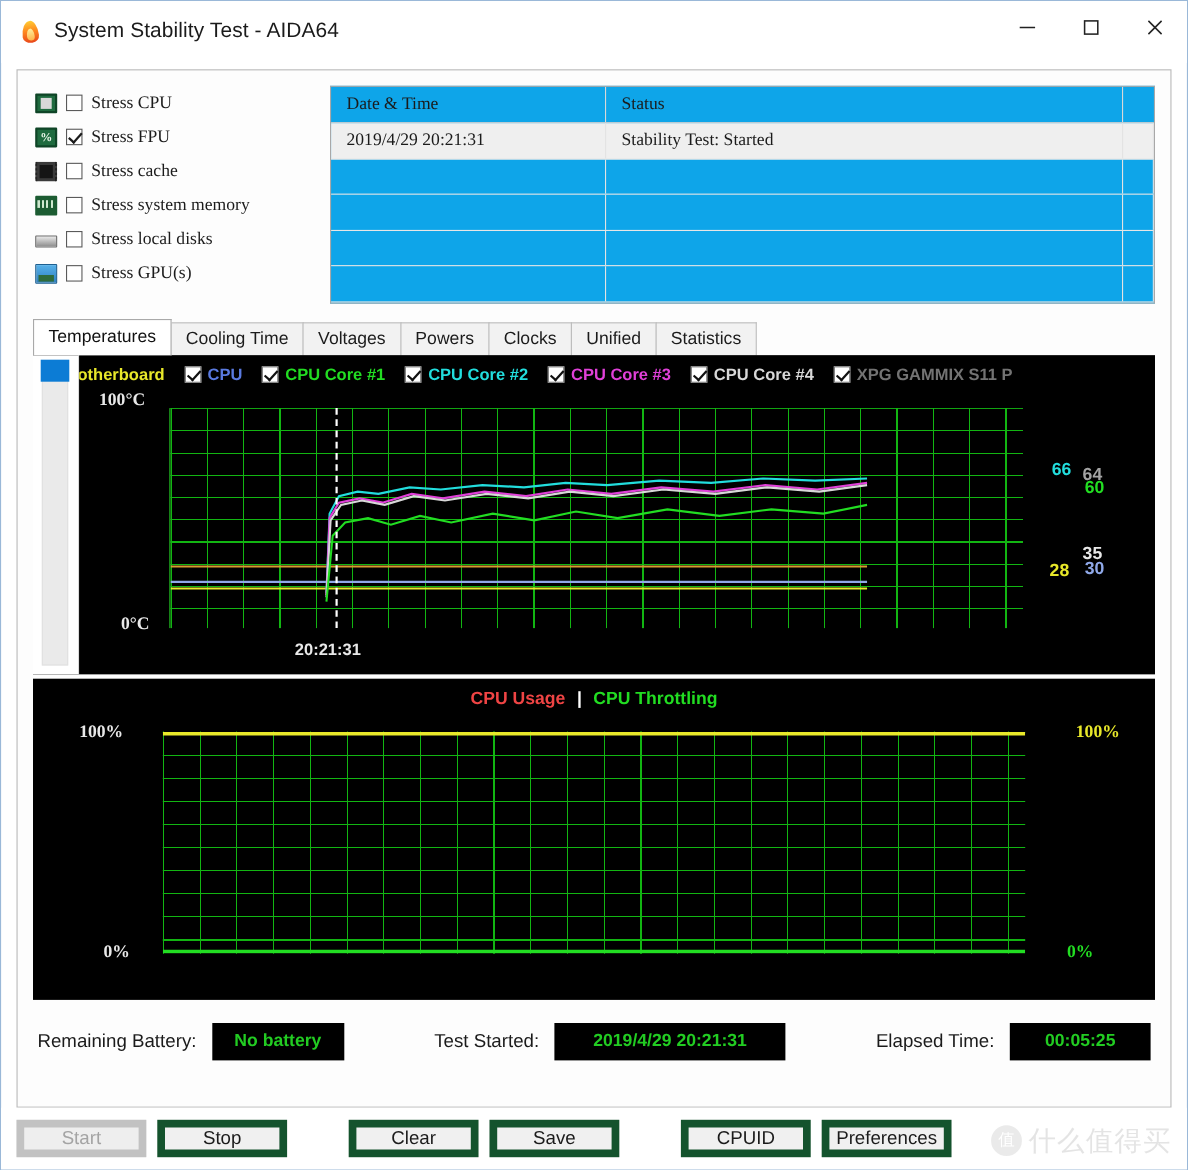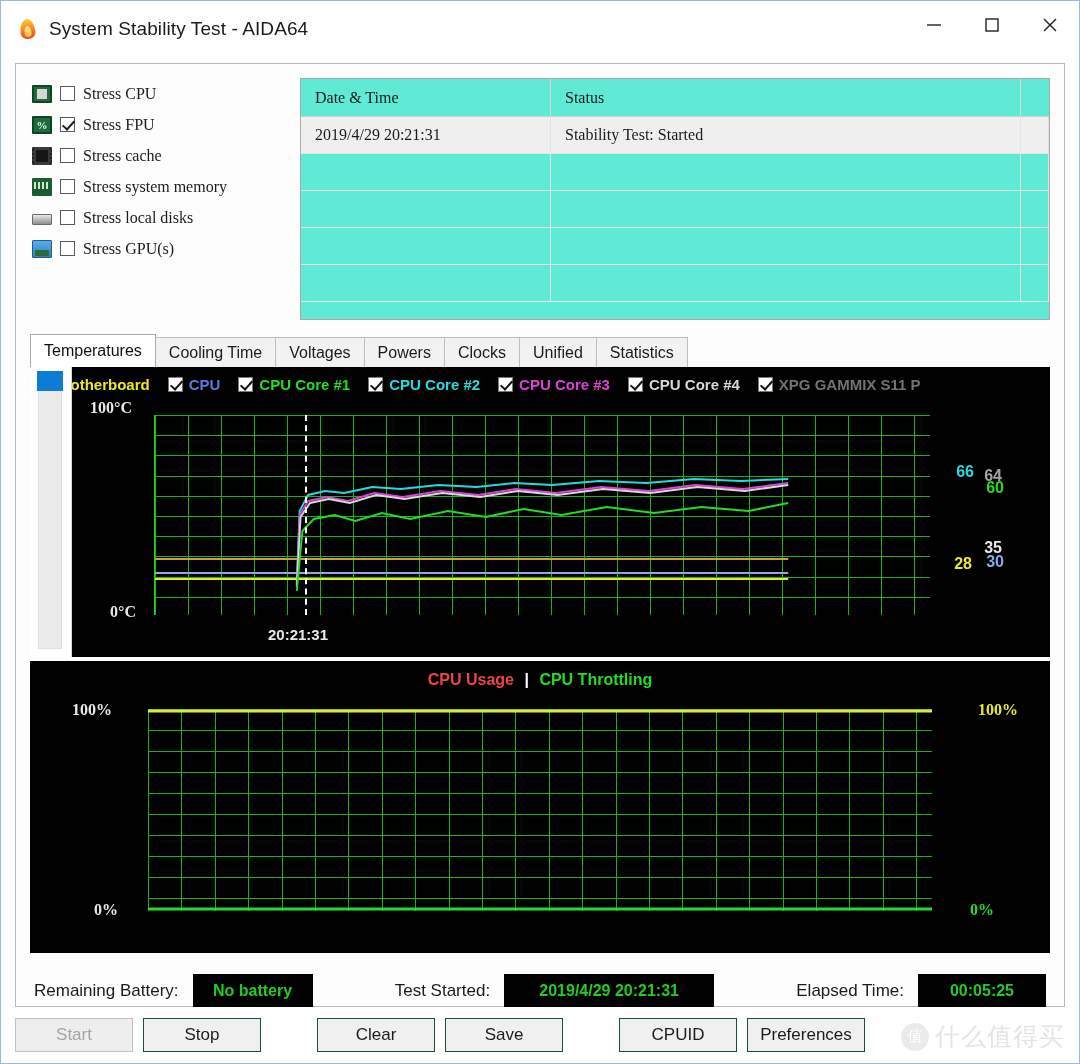--- a/index.html
+++ b/index.html
@@ -80,22 +80,22 @@
     margin-right:8px; flex:none; position:relative;
   }
   .cb.checked:after {
     content:""; position:absolute; left:4px; top:0px;
     width:5px; height:10px; border:solid #1b1b1b; border-width:0 2px 2px 0;
     transform:rotate(42deg);
   }
   .s-label { font-size:16px; color:#1b1b1b; white-space:nowrap; }
   
   .log-table {
-    flex:1; margin:0 14px 0 4px; border:1px solid #a8a8a8; background:#5eead4;
-    height:242px; display:flex; flex-direction:column;
+    flex:1; margin:0 14px 0 4px; border:1px solid #a8a8a8; background:#0ea5e9;
+    height:198px; display:flex; flex-direction:column;
   }
   .lt-head { display:flex; height:38px; border-bottom:1px solid #d0d0d0; }
   .lt-h {
     font-size:16px; color:#1b1b1b; display:flex; align-items:center; padding-left:14px;
     border-right:1px solid #d8d8d8;
   }
   .c1 { width:250px; } .c2 { flex:1; } .c3 { width:28px; border-right:none; }
   .lt-row { display:flex; height:37px; border-bottom:1px solid #e6e6e6; }
   .lt-row.alt { background:#efefef; }
   .lt-c { font-size:16px; color:#1b1b1b; display:flex; align-items:center; padding-left:14px;
@@ -178,21 +178,21 @@
     background:#000; color:#22cc22; font-size:16px; font-weight:bold;
     padding:8px 16px; min-width:120px; text-align:center;
   }
   .sp { flex:1; }
   
   .footer {
     position:absolute; left:0; right:0; bottom:0; height:56px;
     display:flex; align-items:center; padding-left:14px; background:#fff;
   }
   .btn {
-    height:34px; min-width:118px; border:1px solid #14532d; background:#f0f0f0;
+    height:34px; min-width:118px; border:7px solid #14532d; background:#f0f0f0;
     font-size:17px; color:#1b1b1b; display:flex; align-items:center; justify-content:center;
     margin-right:10px;
   }
   .btn.disabled { color:#a4a4a4; background:#eeeeee; border-color:#c2c2c2; }
   .gap-l { margin-left:46px; }
   .watermark {
     position:absolute; right:14px; bottom:10px; display:flex; align-items:center;
     opacity:.55;
   }
   .wm-circle {

